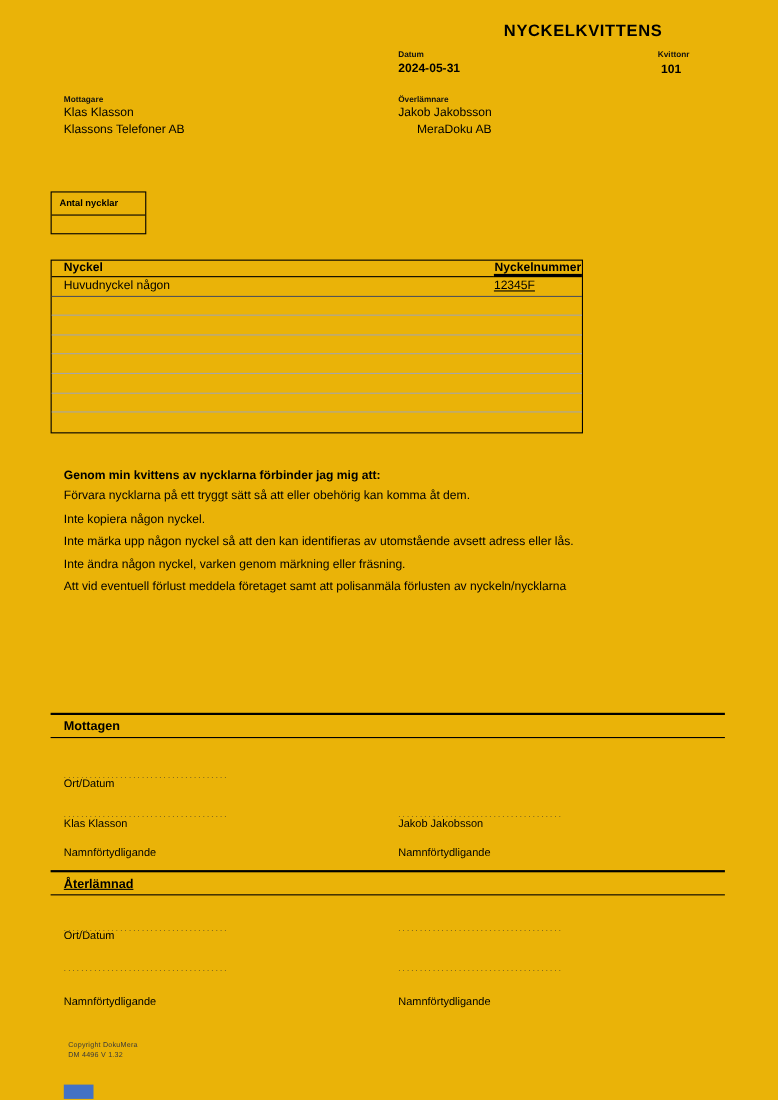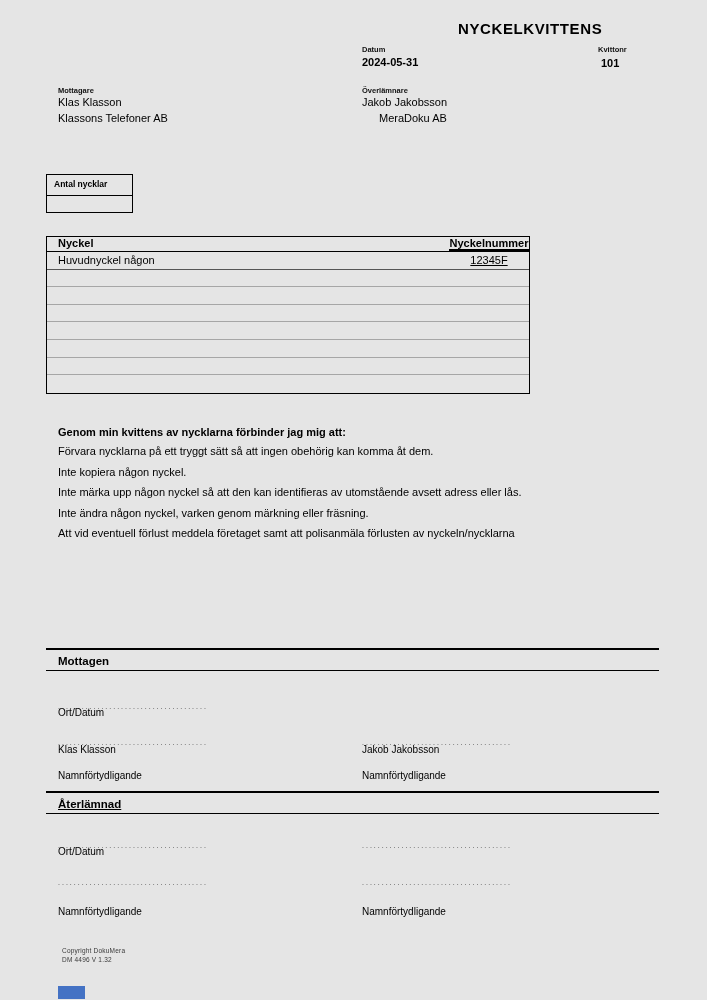--- a/index.html
+++ b/index.html
@@ -1,20 +1,20 @@
 <!DOCTYPE html>
 <html><head>
 <meta charset="utf-8">
 <style>
   * { margin:0; padding:0; box-sizing:border-box; }
   html,body { background:#ffffff; }
   body { font-family:"Liberation Sans","DejaVu Sans",sans-serif; color:#000; }
   .page {
     position:relative; width:707px; height:1000px; margin:0 auto;
-    background:#e5e5e5; overflow:hidden;
+    background:#eab308; overflow:hidden;
   }
   .abs { position:absolute; }
   .title {
     left:458px; top:20px; font-size:15px; font-weight:bold; letter-spacing:.6px;
   }
   .lbl { font-size:7.5px; font-weight:bold; color:#111; }
   .val-b { font-size:11px; font-weight:bold; }
   .txt { font-size:11px; }
   
   .antal-box {
@@ -33,21 +33,21 @@
     font-size:11px; font-weight:bold; padding-left:11px;
   }
   .kt-head .c2 {
     flex:1; border-bottom:3px solid #000; text-align:center;
     font-size:11px; font-weight:bold;
   }
   .kt-row { display:flex; height:17.6px; border-bottom:1px solid #a6a6a6; }
   .kt-row.first { border-bottom:1px solid #555; }
   .kt-row:last-child { border-bottom:none; }
   .kt-row .c1 { width:402px; font-size:11px; padding:2px 0 0 11px; }
-  .kt-row .c2 { flex:1; text-align:center; font-size:11px; padding-top:2px;text-decoration:underline; }
+  .kt-row .c2 { flex:1; text-align:left; font-size:11px; padding-top:2px;text-decoration:underline; }
   
   .terms { left:58px; top:426px; width:600px; }
   .terms .t-head { font-size:11px; font-weight:bold; margin-bottom:7px; }
   .terms p { font-size:11px; line-height:13px; margin-bottom:7.5px; }
   
   .section-bar {
     left:46px; width:613px; border-top:2px solid #000; border-bottom:1.5px solid #000;
     font-size:11.5px; font-weight:bold; padding:5px 0 3px 12px;
   }
   .dots {
@@ -118,21 +118,21 @@
       <div class="c2"></div>
     </div>
     <div class="kt-row">
       <div class="c1"></div>
       <div class="c2"></div>
     </div>
   </div>
 
   <div class="abs terms">
     <div class="t-head">Genom min kvittens av nycklarna förbinder jag mig att:</div>
-    <p>Förvara nycklarna på ett tryggt sätt så att ingen obehörig kan komma åt dem.</p>
+    <p>Förvara nycklarna på ett tryggt sätt så att eller obehörig kan komma åt dem.</p>
     <p>Inte kopiera någon nyckel.</p>
     <p>Inte märka upp någon nyckel så att den kan identifieras av utomstående avsett adress eller lås.</p>
     <p>Inte ändra någon nyckel, varken genom märkning eller fräsning.</p>
     <p>Att vid eventuell förlust meddela företaget samt att polisanmäla förlusten av nyckeln/nycklarna</p>
   </div>
 
   <div class="abs section-bar" style="top:648px;">Mottagen</div>
 
   <div class="abs" style="left:58px; top:696px;">
     <span class="dots">......................................</span>

